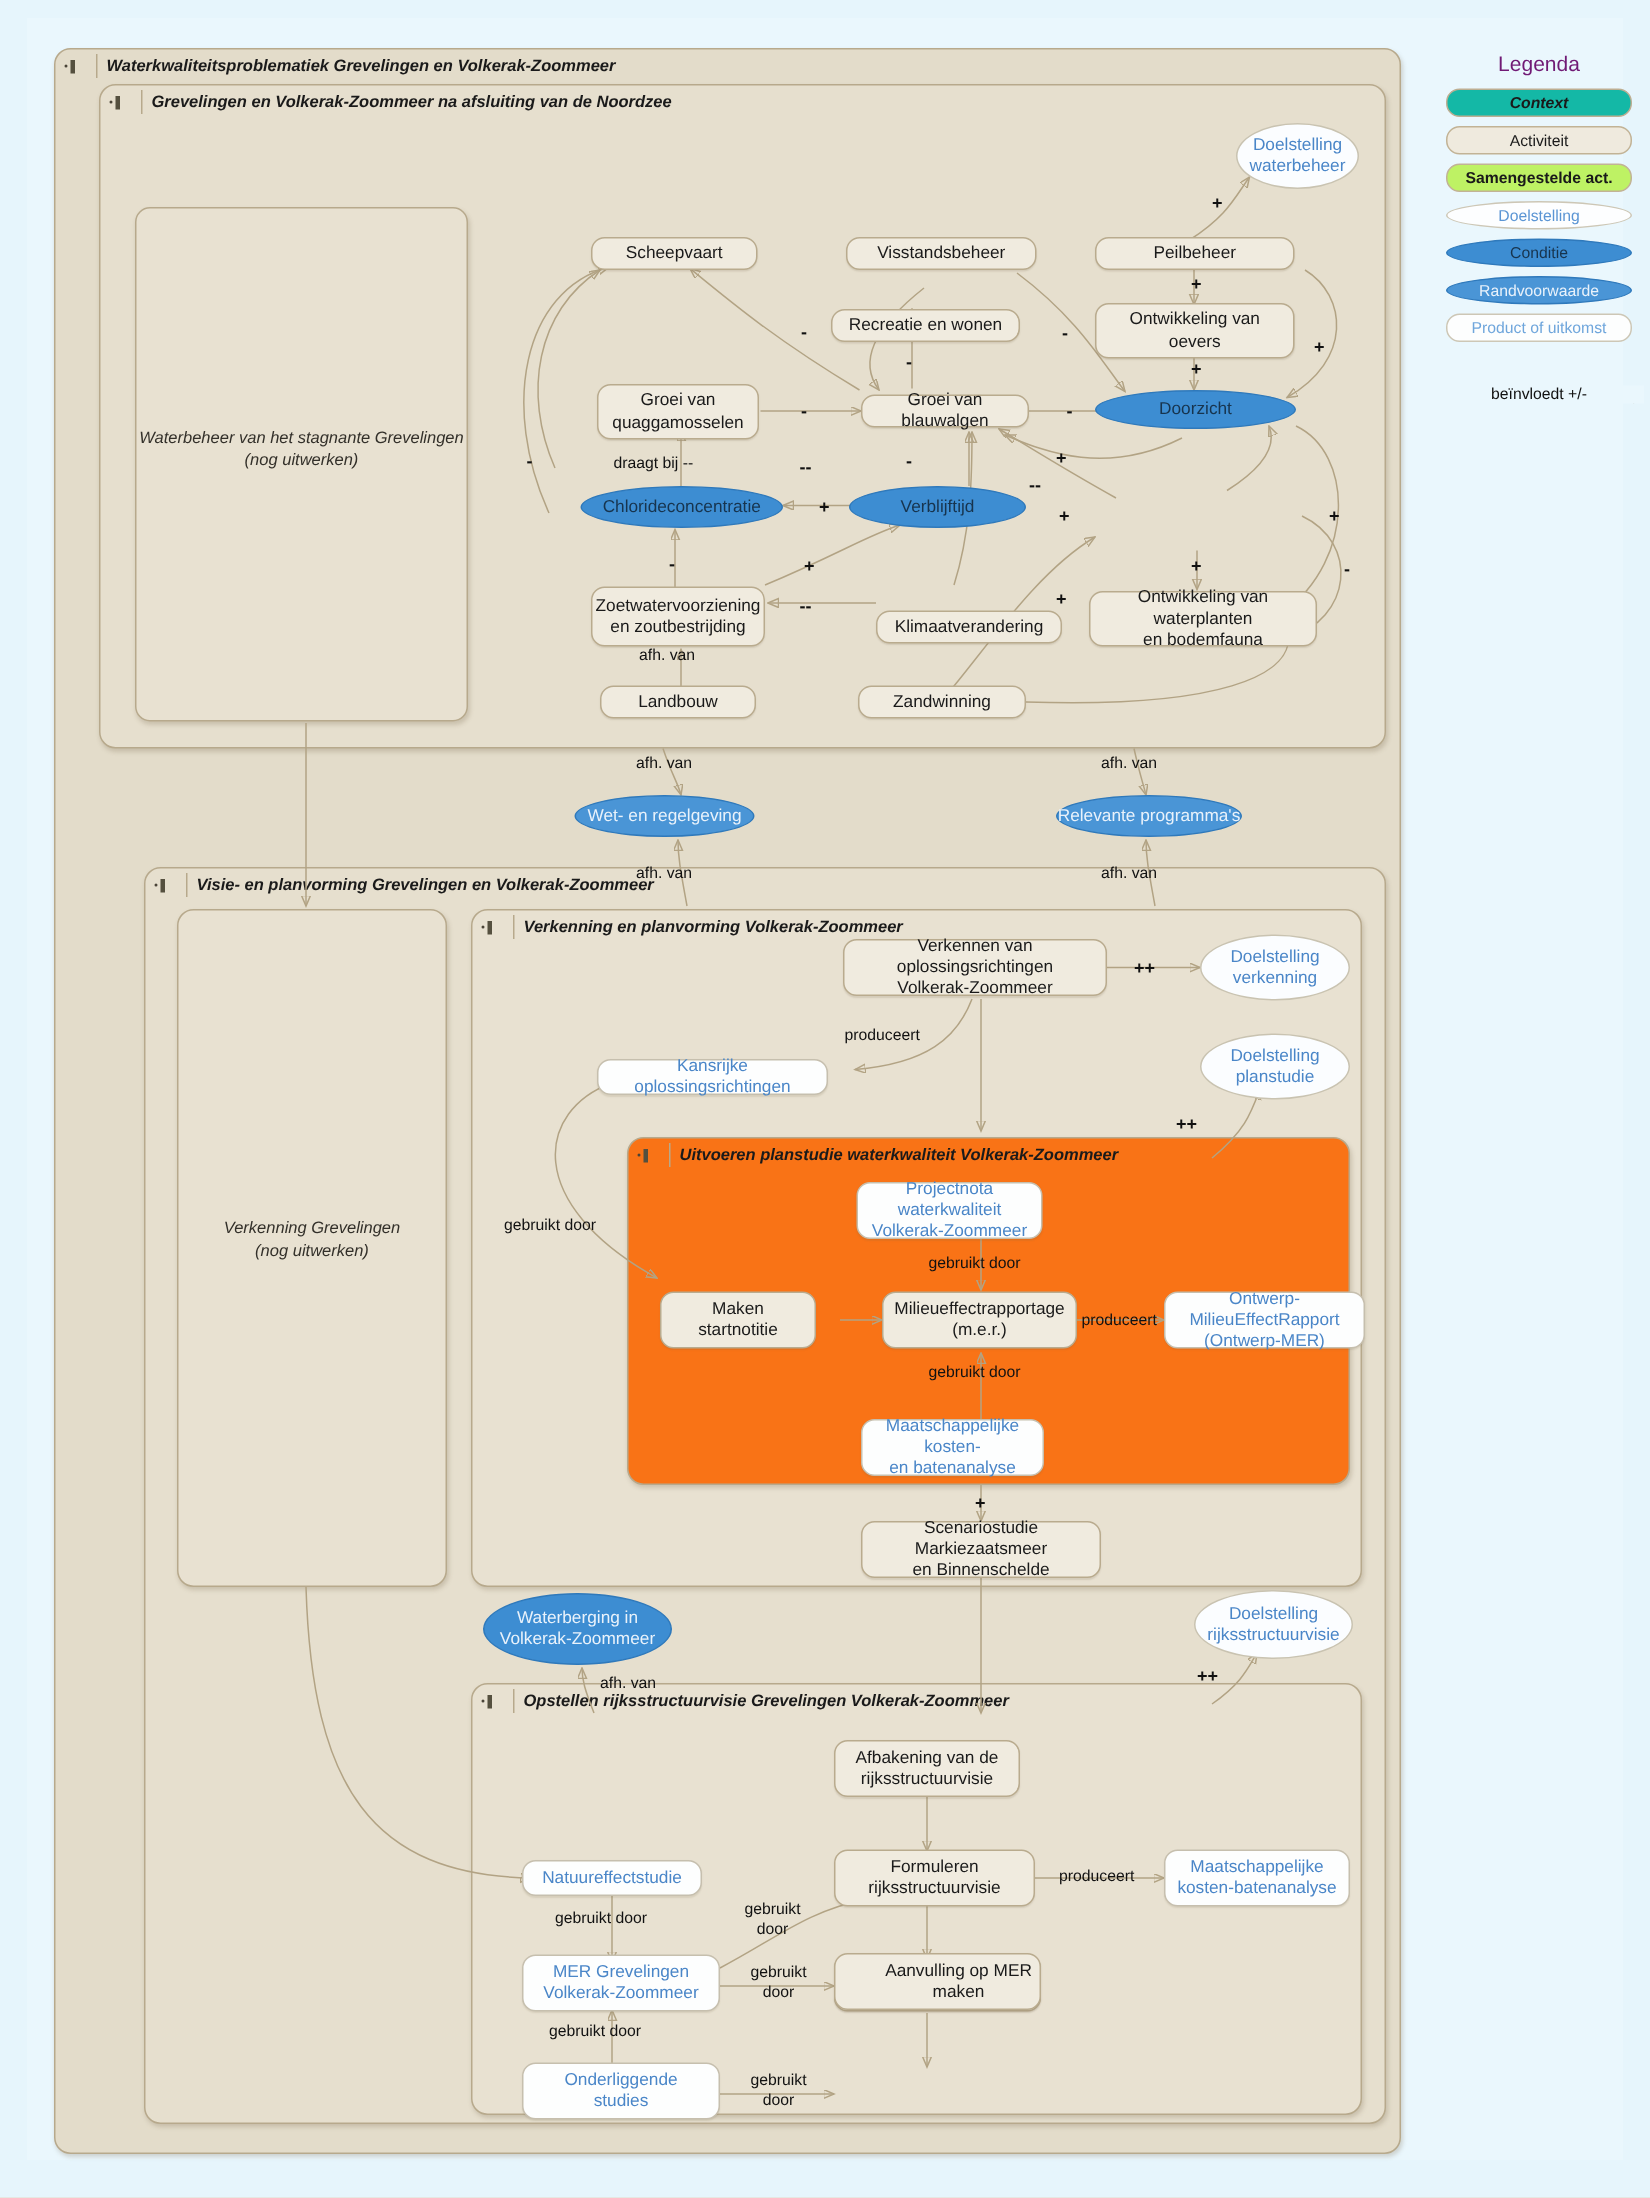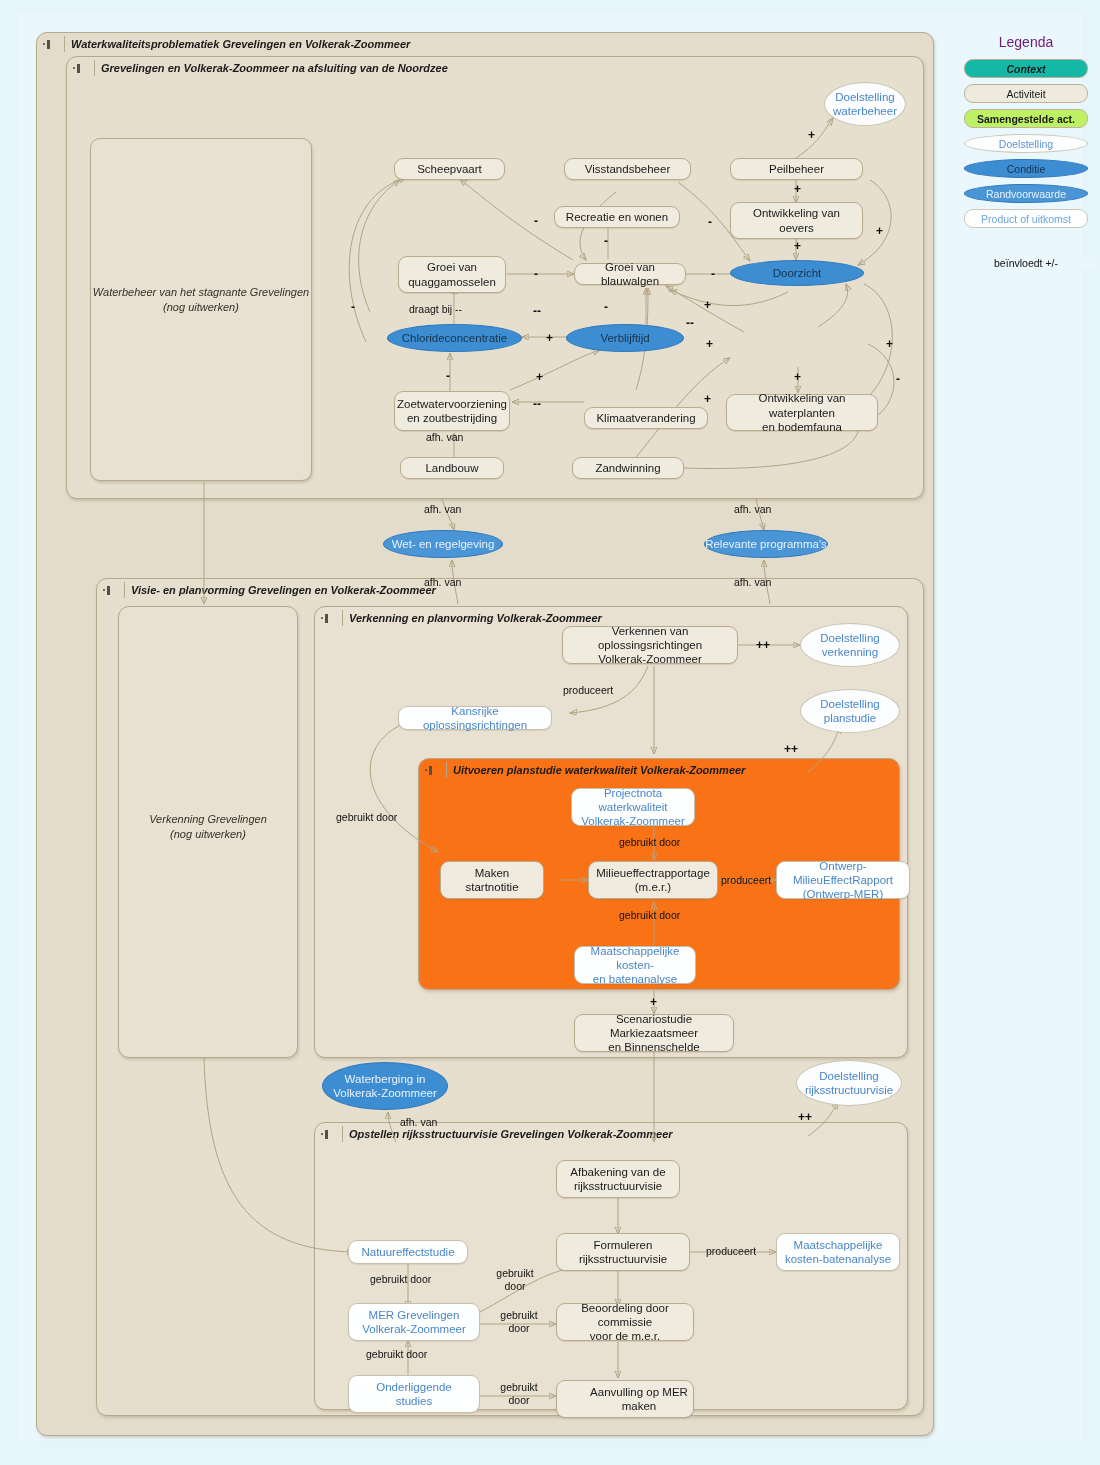--- a/index.html
+++ b/index.html
@@ -413,21 +413,21 @@
   </div>
   <div class="node product" style="left:330px;top:1291px;width:132px;height:38px;">
     <span>MER Grevelingen<br>Volkerak-Zoommeer</span>
   </div>
   <div class="node activity" style="left:538px;top:1291px;width:138px;height:38px;">
     <span>Beoordeling door commissie<br>voor de m.e.r.</span>
   </div>
   <div class="node product" style="left:330px;top:1363px;width:132px;height:38px;">
     <span>Onderliggende<br>studies</span>
   </div>
-  <div class="node activity" style="left:538px;top:1368px;width:138px;height:38px;padding-left:28px;">
+  <div class="node activity" style="left:538px;top:1290px;width:138px;height:38px;padding-left:28px;">
     <span>Aanvulling op MER<br>maken</span>
   </div>
 
   <div class="elabel sm" style="left:790px;top:116px;">+</div>
   <div class="elabel sm" style="left:516px;top:202px;">-</div>
   <div class="elabel sm" style="left:690px;top:203px;">-</div>
   <div class="elabel sm" style="left:333px;top:288px;">-</div>
   <div class="elabel sm" style="left:776px;top:170px;">+</div>
   <div class="elabel sm" style="left:776px;top:227px;">+</div>
   <div class="elabel sm" style="left:858px;top:212px;">+</div>

